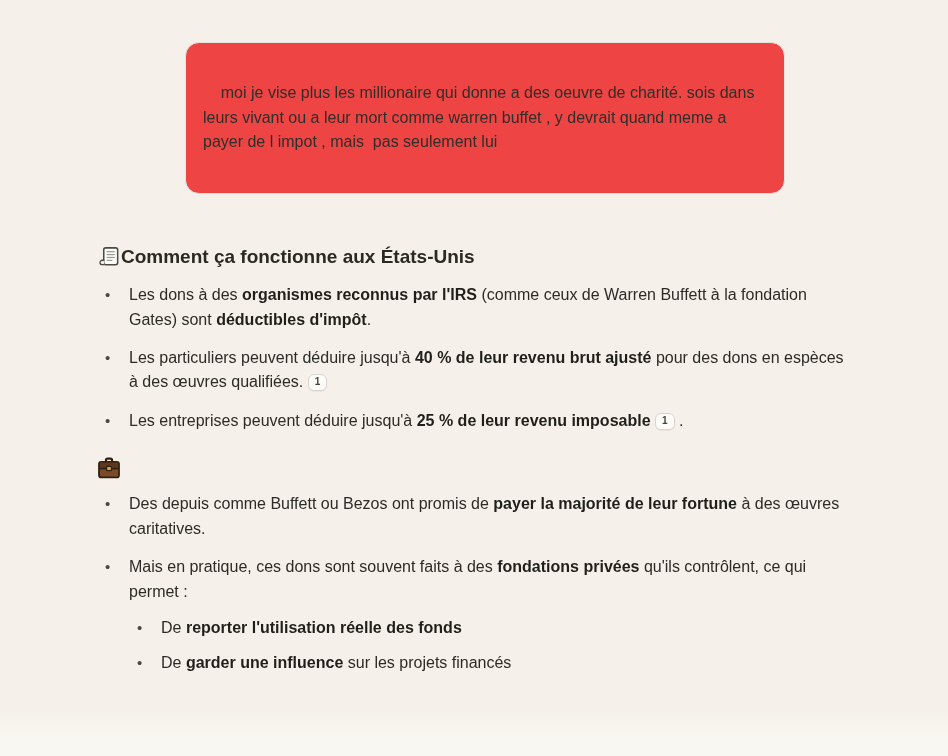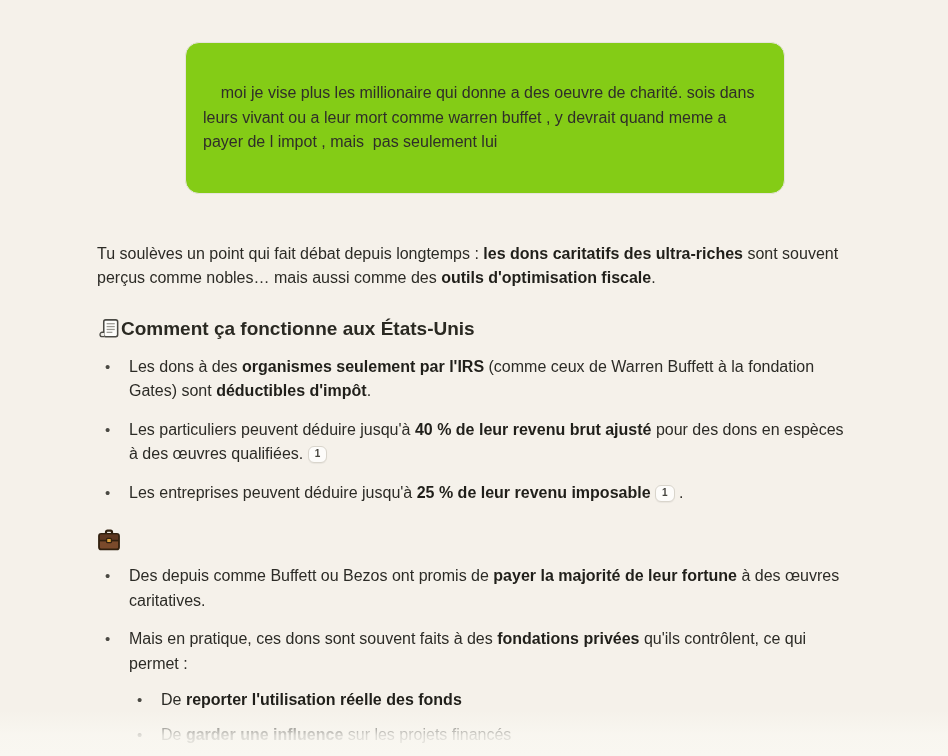--- a/index.html
+++ b/index.html
@@ -11,21 +11,21 @@
     overflow:hidden;
     position:relative;
   }
   .canvas{position:relative;width:948px;height:756px;overflow:hidden;}
 
   
   .bubble{
     box-sizing:border-box;
     margin:42px 0 0 185px;
     width:600px;
-    background:#84cc16;
+    background:#ef4444;
     border:1px solid #e6e4dd;
     border-radius:14px;
     padding:13px 17px;
     font-size:16px;
     line-height:1.55;
     color:#2f2e29;
     white-space:pre-wrap;
   }
 
   
@@ -80,39 +80,38 @@
 </head>
 <body>
 
 <div class="canvas">
 
   <div class="bubble">
     <span>moi je vise plus les millionaire qui donne a des oeuvre de charité. sois dans leurs vivant ou a leur mort comme warren buffet , y devrait quand meme a payer de l impot , mais  pas seulement lui</span>
   </div>
 
   <div class="response">
-    <p class="intro"><span>Tu soulèves un point qui fait débat depuis longtemps : </span><strong>les dons caritatifs des ultra-riches</strong><span> sont souvent perçus comme nobles… mais aussi comme des </span><strong>outils d'optimisation fiscale</strong><span>.</span></p>
     <div id="sections">
         <div class="heading">
           <span class="hicon">
             <svg width="23" height="23" viewBox="0 0 24 24">
               <rect x="6" y="3" width="14.5" height="17.5" rx="2" fill="#fdfdfb" stroke="#4b4a45" stroke-width="1.6"></rect>
               <path d="M6.5 20.5 H4.4 a2.3 2.3 0 0 1 -2.3 -2.3 a2.3 2.3 0 0 1 2.3 -2.3 h2.1" fill="#eceae4" stroke="#4b4a45" stroke-width="1.4"></path>
               <line x1="9" y1="7" x2="17.5" y2="7" stroke="#9b9992" stroke-width="1.3"></line>
               <line x1="9" y1="10" x2="17.5" y2="10" stroke="#9b9992" stroke-width="1.3"></line>
               <line x1="9" y1="13" x2="17.5" y2="13" stroke="#9b9992" stroke-width="1.3"></line>
               <line x1="9" y1="16" x2="15" y2="16" stroke="#9b9992" stroke-width="1.3"></line>
             </svg>
           </span>
           <span>Comment ça fonctionne aux États-Unis</span>
         </div>
         <div class="list">
           <div class="bullet-item">
             <span class="marker">•</span>
-            <div class="bullet-text"><span>Les dons à des </span><strong>organismes seulement par l'IRS</strong><span> (comme ceux de Warren Buffett à la fondation Gates) sont </span><strong>déductibles d'impôt</strong><span>.</span></div>
+            <div class="bullet-text"><span>Les dons à des </span><strong>organismes reconnus par l'IRS</strong><span> (comme ceux de Warren Buffett à la fondation Gates) sont </span><strong>déductibles d'impôt</strong><span>.</span></div>
           </div>
           <div class="bullet-item">
             <span class="marker">•</span>
             <div class="bullet-text"><span>Les particuliers peuvent déduire jusqu'à </span><strong>40 % de leur revenu brut ajusté</strong><span> pour des dons en espèces à des œuvres qualifiées. </span><span class="citation">1</span></div>
           </div>
           <div class="bullet-item">
             <span class="marker">•</span>
             <div class="bullet-text"><span>Les entreprises peuvent déduire jusqu'à </span><strong>25 % de leur revenu imposable</strong><span> </span><span class="citation">1</span><span> .</span></div>
           </div>
         </div>

